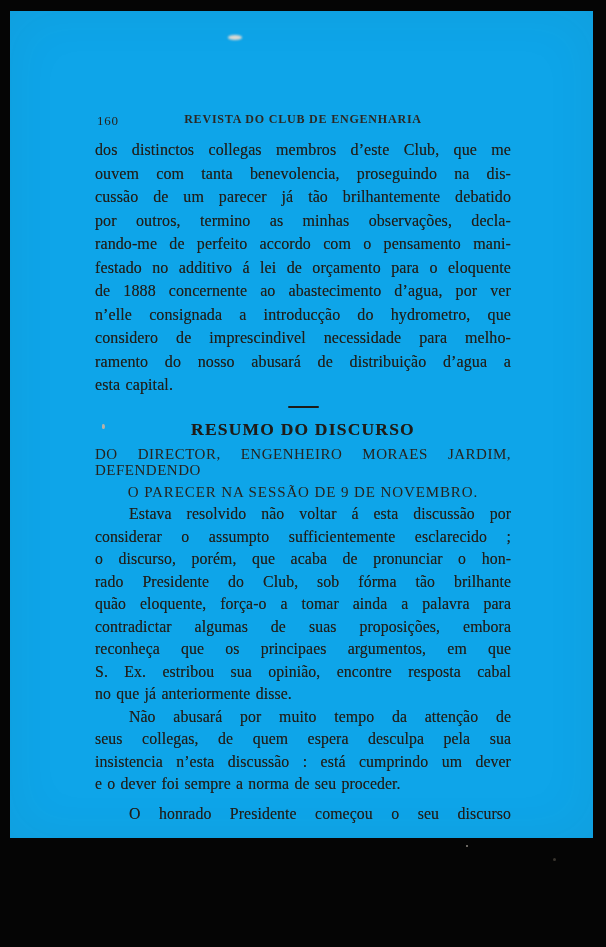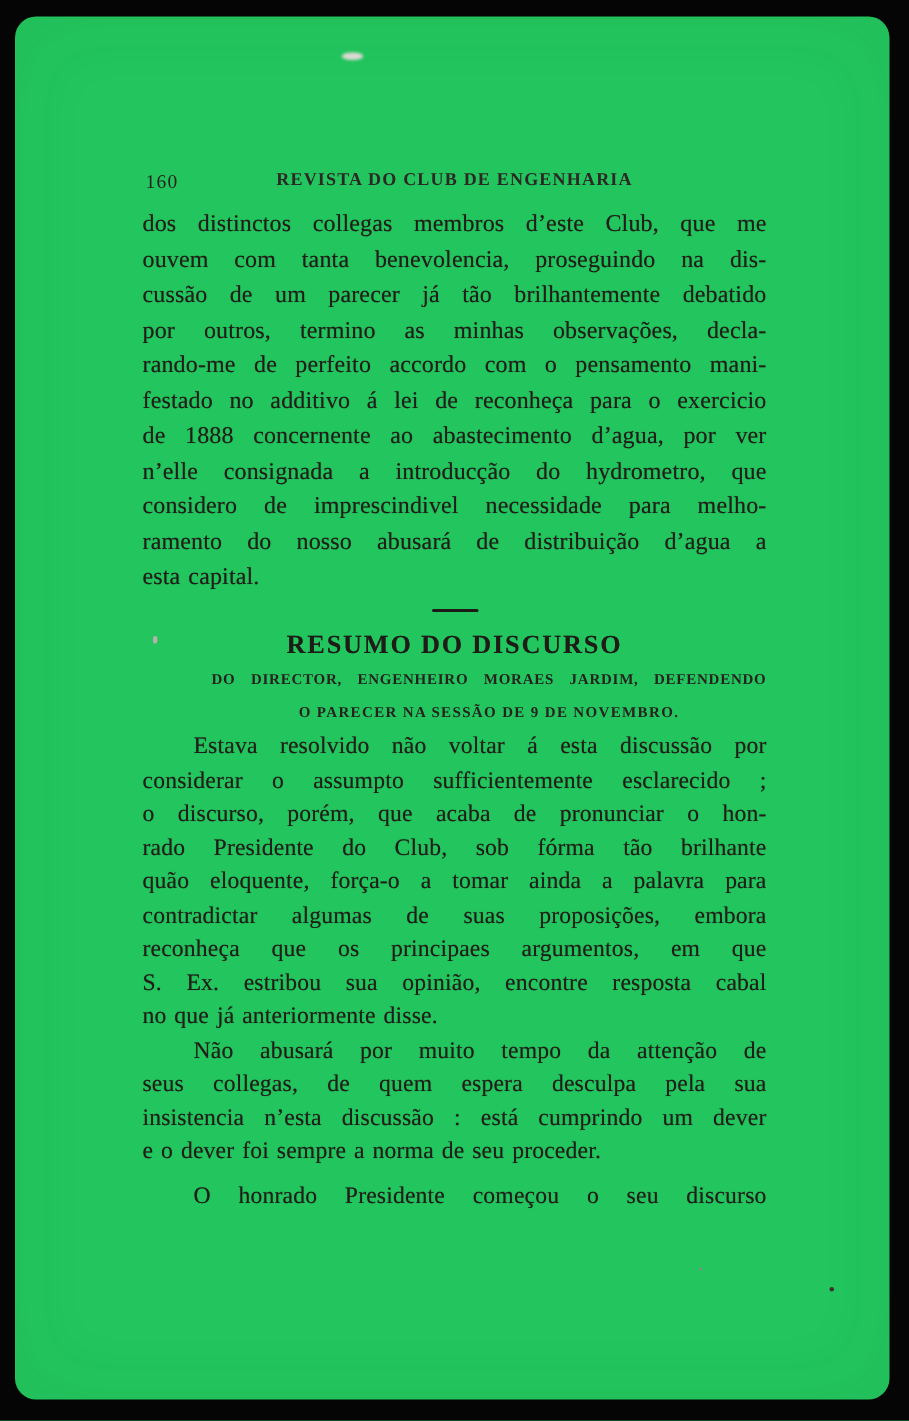--- a/index.html
+++ b/index.html
@@ -2,25 +2,24 @@
 <html><head>
 <meta charset="utf-8">
 <style>
   html,body{margin:0;padding:0;}
   body{background:#000;width:606px;}
   .scan{
     position:relative;width:606px;height:947px;background:#050505;overflow:hidden;
     font-family:"Liberation Serif","DejaVu Serif",serif;
   }
   .page{
-    position:absolute;left:10px;top:11px;width:583px;height:922px;
-    background:#22c55e;color:#23201b;box-sizing:border-box;
+    position:absolute;left:10px;top:11px;width:583px;height:827px;
+    background:#0ea5e9;color:#23201b;box-sizing:border-box;
     padding:0 82px 0 85px;
     box-shadow:inset 0 0 55px rgba(70,60,35,0.06);
-    border-radius:14px;
   }
   
   .running-head{position:relative;margin-top:101px;height:17px;}
   .folio{position:absolute;left:2px;top:1px;font-size:13px;letter-spacing:0.8px;color:#26231e;}
   .running-title{display:block;text-align:center;font-size:12px;letter-spacing:0.8px;color:#2b2824;white-space:nowrap;font-weight:bold;}
   
   .para{font-size:16px;line-height:23.5px;color:#211e19;text-shadow:0 0 0.45px rgba(30,25,18,0.55);}
   .para.tight{line-height:22.5px;font-size:15.8px;}
   .line{text-align:justify;text-align-last:justify;letter-spacing:0.1px;word-spacing:1.2px;}
   .line.last-line{text-align:right;text-align-last:left;}
@@ -28,21 +27,21 @@
   .p1{margin-top:9px;}
   .p2{margin-top:3px;}
   .p4{margin-top:7px;}
   
   .divider{width:31px;height:2.5px;background:#1d1b17;margin:9px auto 0;border-radius:1px;}
   .heading{
     margin:9px 0 0;text-align:center;font-weight:700;font-size:17.5px;
     letter-spacing:1.2px;line-height:24px;color:#1f1c18;
     text-shadow:0 0 0.4px rgba(30,25,18,0.5);
   }
-  .subheading{margin-top:5px;font-weight:700;font-size:10px;color:#26231e;margin-left:46px;}
+  .subheading{margin-top:5px;font-weight:400;font-size:15px;color:#26231e;}
   .sub1{text-align:justify;text-align-last:justify;letter-spacing:0.5px;line-height:16px;}
   .sub2{text-align:center;margin-top:6px;letter-spacing:0.9px;line-height:16px;}
   .salutation{margin-top:9px;line-height:22px;font-size:16.5px;text-align:right;padding-right:54px;
     text-shadow:0 0 0.45px rgba(30,25,18,0.55);}
   
   .speck{position:absolute;border-radius:50%;}
   .speck.s1{left:553px;top:858px;width:3px;height:3px;background:#39342e;}
   .speck.s2{left:466px;top:845px;width:2px;height:2px;background:#8d8780;}
   .speck.s3{left:228px;top:35px;width:14px;height:5px;background:#dcd9d2;border-radius:45%;filter:blur(1px);}
   .speck.s4{left:102px;top:424px;width:3px;height:5px;background:#b7b1a8;border-radius:40% 60% 60% 40%;filter:blur(0.4px);}
@@ -57,21 +56,21 @@
       <span class="folio">160</span>
       <span class="running-title">REVISTA DO CLUB DE ENGENHARIA</span>
     </div>
 
     <div class="para p1">
         <div class="line">dos distinctos collegas membros d’este Club, que me</div>
         <div class="line">ouvem com tanta benevolencia, proseguindo na dis-</div>
         <div class="line">cussão de um parecer já tão brilhantemente debatido</div>
         <div class="line">por outros, termino as minhas observações, decla-</div>
         <div class="line">rando-me de perfeito accordo com o pensamento mani-</div>
-        <div class="line">festado no additivo á lei de reconheça para o exercicio</div>
+        <div class="line">festado no additivo á lei de orçamento para o eloquente</div>
         <div class="line">de 1888 concernente ao abastecimento d’agua, por ver</div>
         <div class="line">n’elle consignada a introducção do hydrometro, que</div>
         <div class="line">considero de imprescindivel necessidade para melho-</div>
         <div class="line">ramento do nosso abusará de distribuição d’agua a</div>
         <div class="line last-line">esta capital.</div>
       </div>
 
     <div class="divider"></div>
 
     <h2 class="heading">RESUMO DO DISCURSO</h2>

